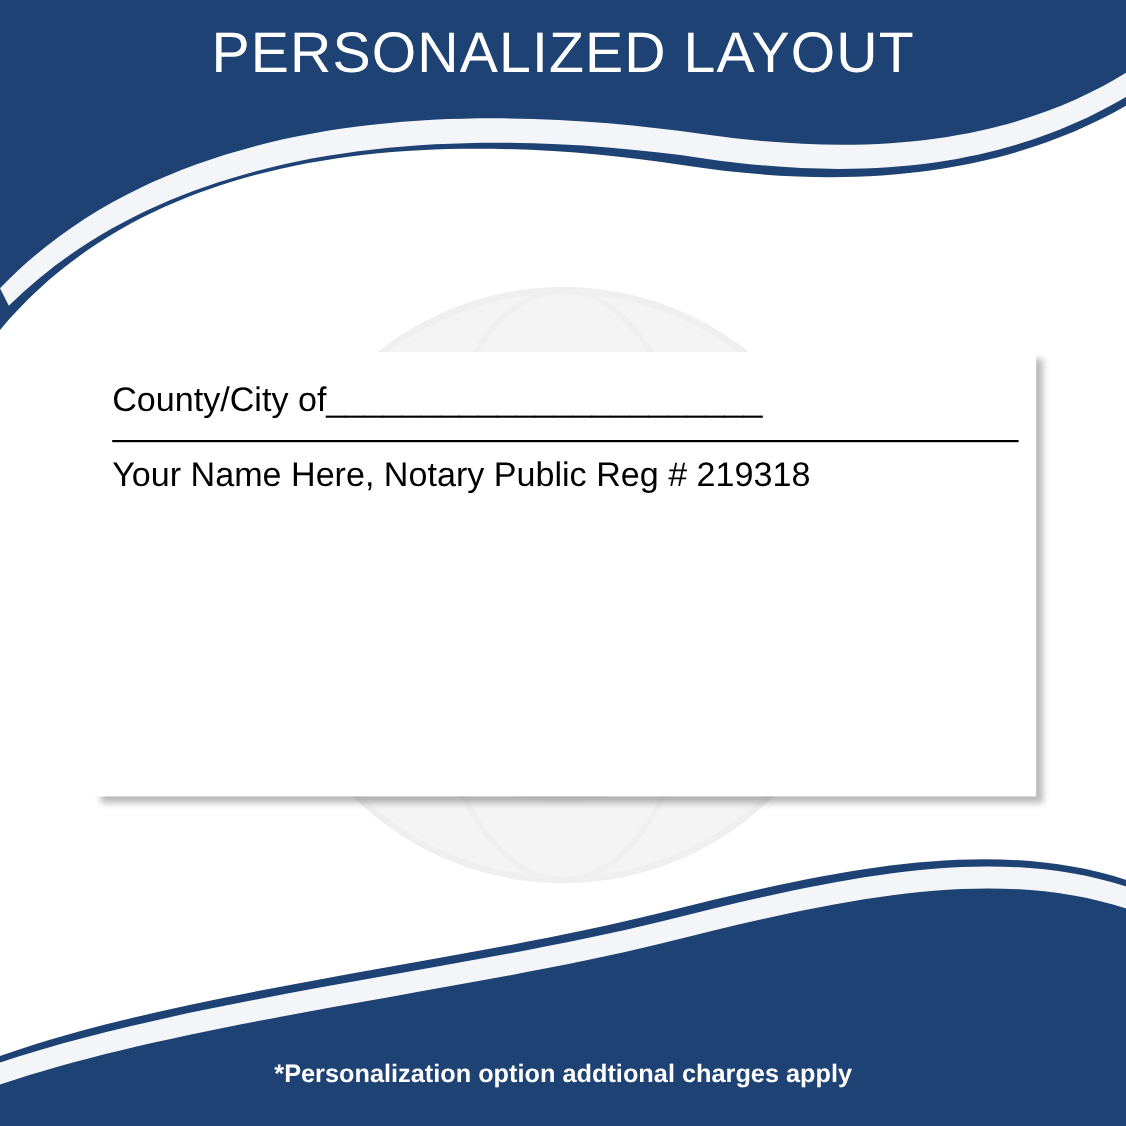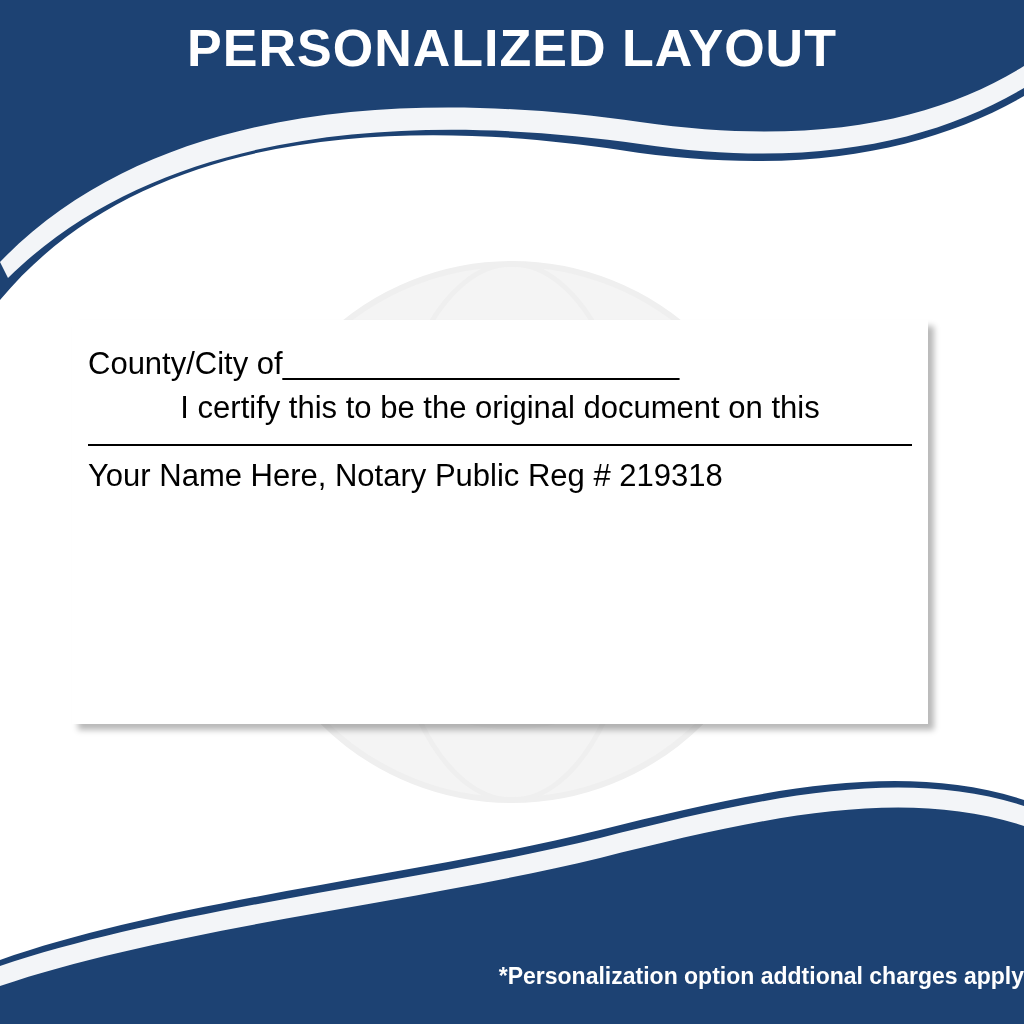--- a/index.html
+++ b/index.html
@@ -27,33 +27,33 @@
     width: 1024px;
     height: 96px;
     display: flex;
     align-items: center;
     justify-content: center;
     z-index: 5;
   }
   .title-bar .title {
     color: #ffffff;
     font-size: 52px;
-    font-weight: bold;
+    font-weight: normal;
     letter-spacing: 1px;
     white-space: nowrap;
   }
   .footer-bar {
     position: absolute;
     left: 0;
     bottom: 0;
     width: 1024px;
     height: 96px;
     display: flex;
     align-items: center;
-    justify-content: flex-end;
+    justify-content: center;
     z-index: 5;
   }
   .footer-bar .footnote {
     color: #ffffff;
     font-size: 23px;
     font-weight: bold;
     white-space: nowrap;
   }
   
   .watermark {
@@ -63,21 +63,21 @@
     transform: translate(-50%, -50%);
     width: 620px;
     height: 620px;
     opacity: 1;
     z-index: 2;
     pointer-events: none;
   }
   
   .stamp-card {
     position: absolute;
-    left: 72px;
+    left: 86px;
     top: 320px;
     width: 856px;
     height: 404px;
     background: #ffffff;
     box-shadow: 6px 6px 6px rgba(0,0,0,0.28);
     z-index: 4;
     box-sizing: border-box;
     padding: 22px 16px 14px 16px;
   }
   .stamp-inner {
@@ -134,21 +134,20 @@
     <path d="M150 430 C 230 520 390 520 470 430 C 400 560 220 560 150 430 Z" fill="#f1f1f1"></path>
   </svg>
 
   <div class="title-bar">
     <div class="title">PERSONALIZED LAYOUT</div>
   </div>
 
   <div class="stamp-card">
     <div class="stamp-inner">
       <div class="line-left">County/City of_______________________</div>
-      <div class="line-center">I certify this to be the original document on this</div>
       <div class="rule"></div>
       <div class="line-left">Your Name Here, Notary Public Reg # 219318</div>
     </div>
   </div>
 
   <div class="footer-bar">
     <div class="footnote">*Personalization option addtional charges apply</div>
   </div>
 
 </div>

